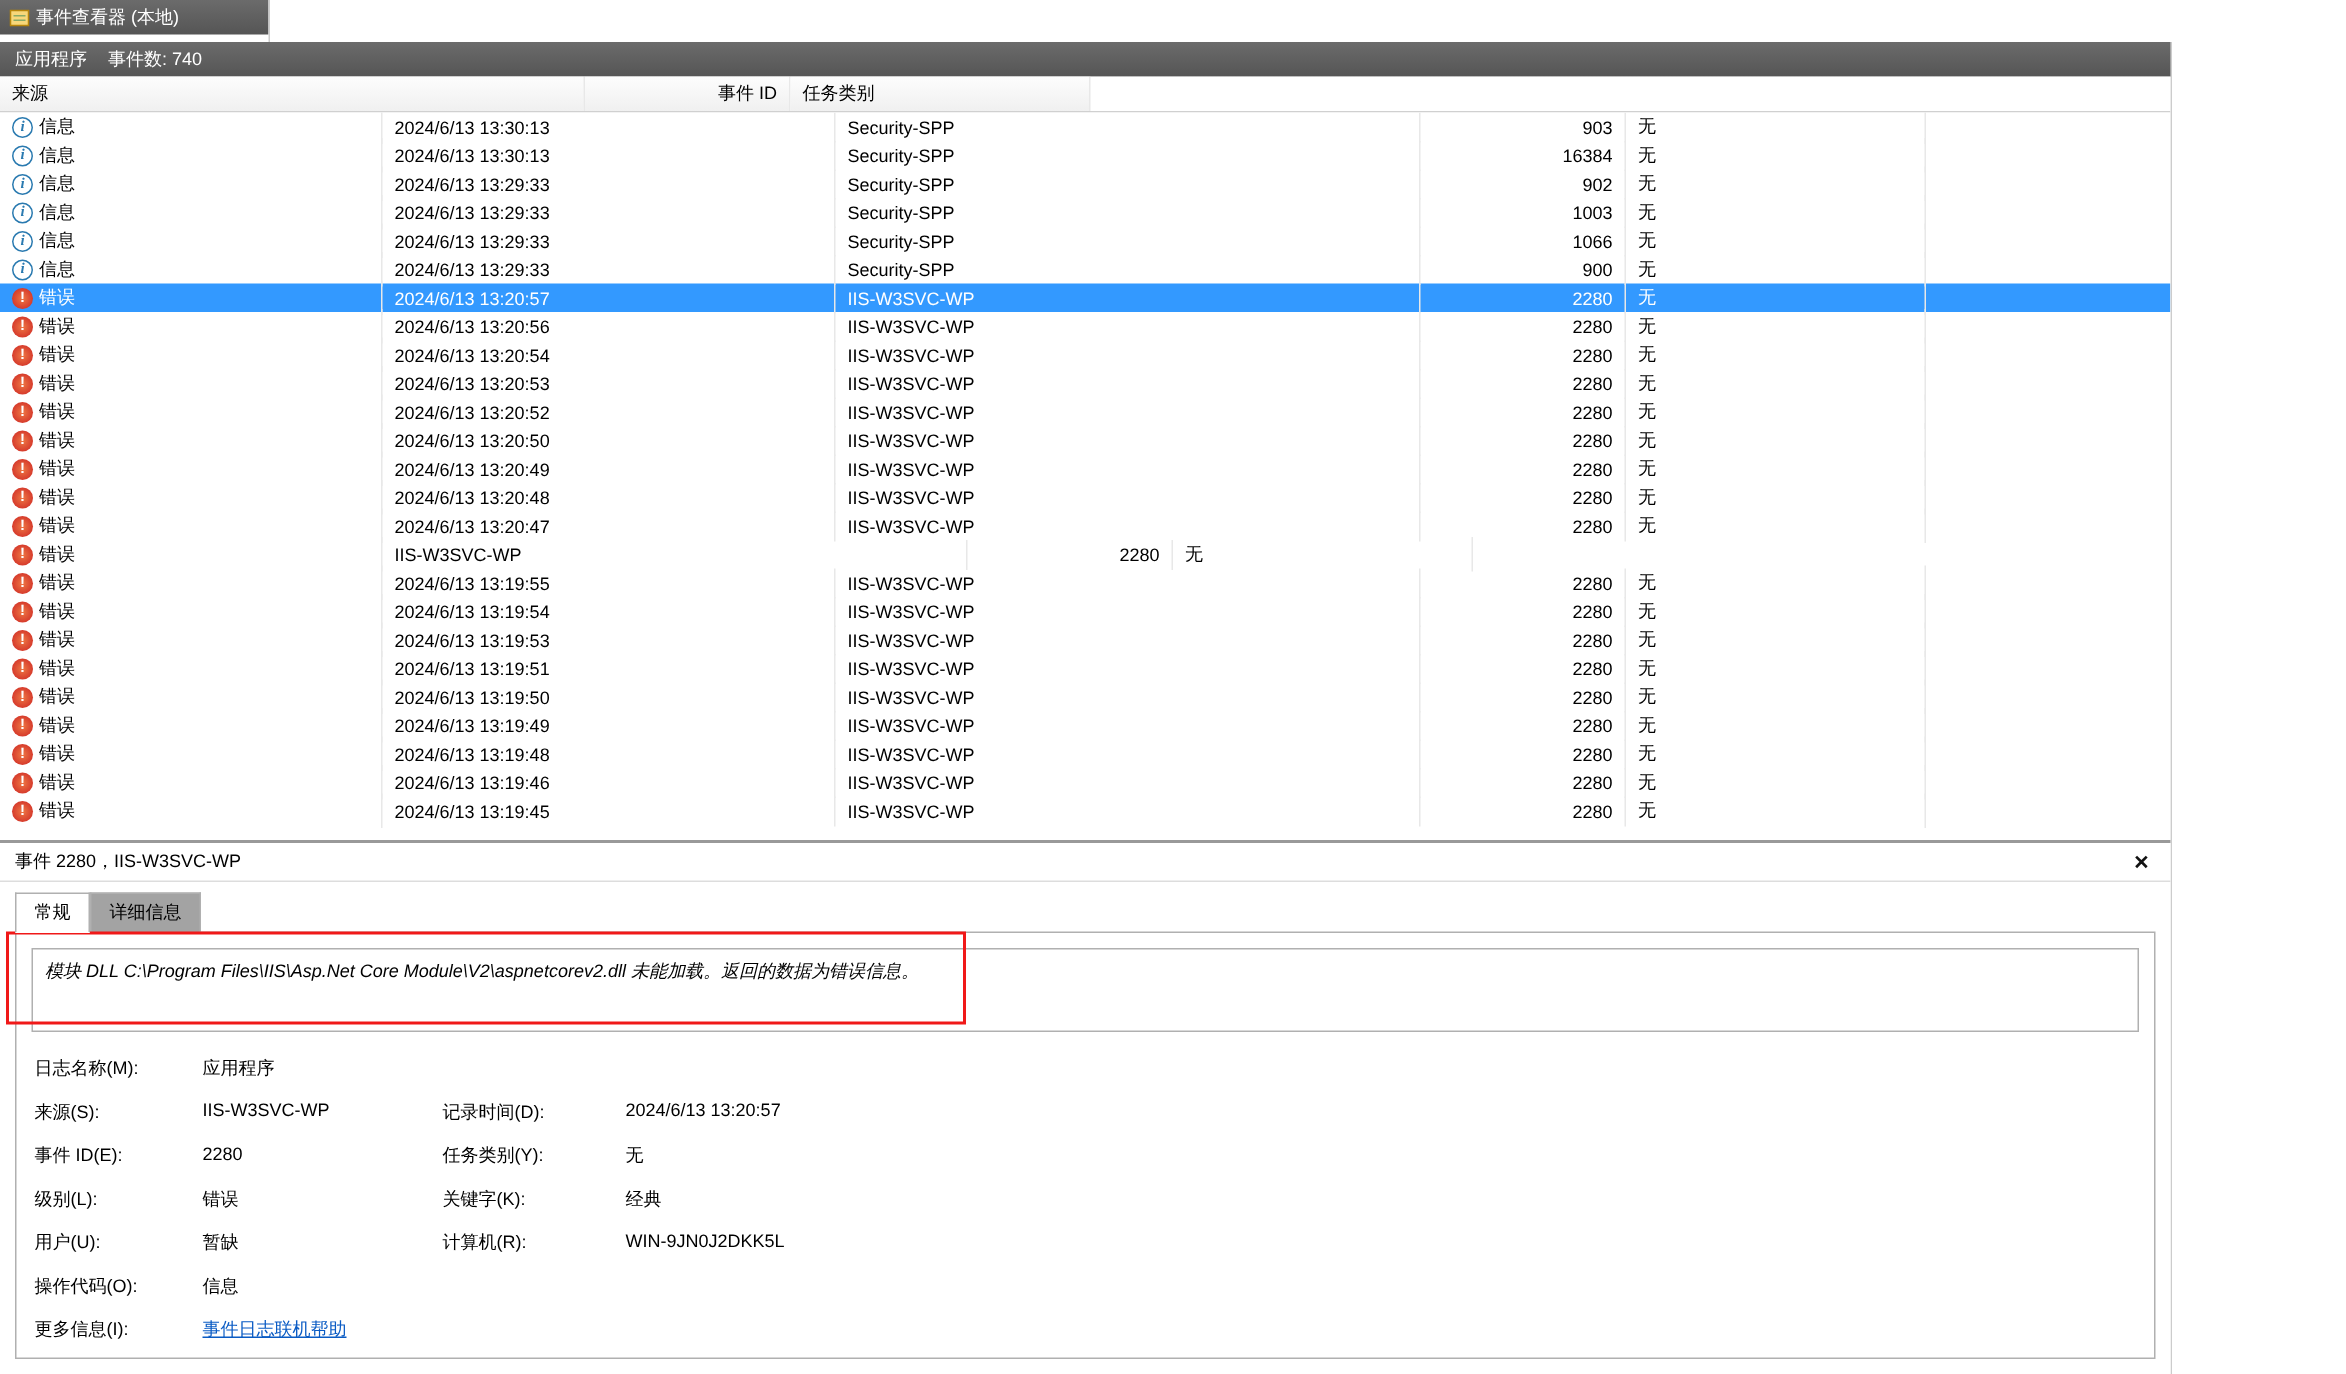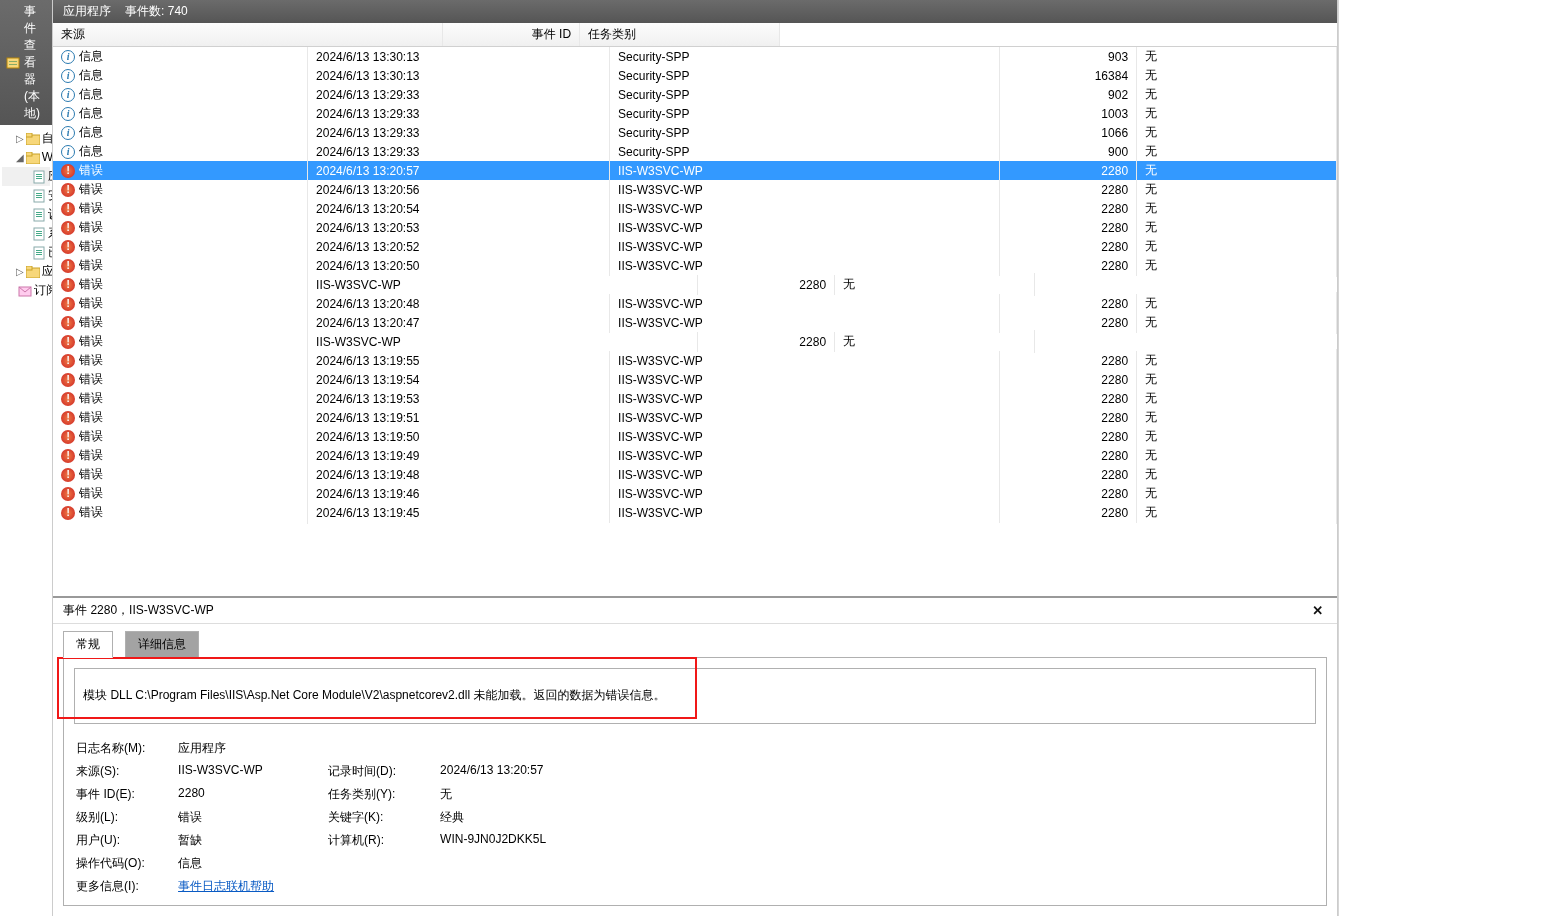--- a/index.html
+++ b/index.html
@@ -1,17 +1,17 @@
 <!DOCTYPE html>
 <html><head>
 <meta charset="utf-8">
 <style>
 * { box-sizing: border-box; margin: 0; padding: 0; font-family: "Microsoft YaHei", "Segoe UI", Tahoma, sans-serif; font-size: 12px; }
 html, body { height: 100%; overflow: hidden; background: #fff; }
-.app { display: flex; height: 916px; width: 1344px; }
+.app { display: flex; height: 916px; width: 1448px; flex-direction: column; }
 .sidebar { width: 180px; background: #fff; border-right: 1px solid #ccc; overflow: hidden; }
 .sidebar-header { background: linear-gradient(#6b6b6b,#555); color: #fff; padding: 3px 6px; display: flex; align-items: center; gap: 4px; }
 .tree { padding: 4px 2px; }
 .tree-item { display: flex; align-items: center; gap: 2px; padding: 1px 0; cursor: default; white-space: nowrap; }
 .tree-item .tw { display: inline-block; width: 12px; text-align: center; color: #666; font-size: 10px; }
 .tree-item .ic { display: inline-flex; width: 16px; height: 16px; align-items: center; justify-content: center; }
 .indent1 { padding-left: 14px; }
 .indent2 { padding-left: 28px; }
 .tree-item.selected { background: #f0f0f0; }
 .main { flex: 1; display: flex; flex-direction: column; border-right: 1px solid #ccc; }
@@ -33,27 +33,27 @@
 .cell.col-id { justify-content: flex-end; }
 .ico-info, .ico-err { width: 14px; height: 14px; border-radius: 50%; display: inline-flex; align-items: center; justify-content: center; font-size: 10px; font-weight: bold; color: #fff; flex-shrink: 0; }
 .ico-info { background: #fff; border: 1px solid #2a7ab0; color: #2a7ab0; }
 .ico-info::after { content: "i"; font-style: italic; font-family: Georgia, serif; font-size: 10px; }
 .ico-err { background: radial-gradient(#e74,#c22); }
 .ico-err::after { content: "!"; }
 .detail { border-top: 2px solid #999; background: #fff; display: flex; flex-direction: column; }
 .detail-head { display: flex; align-items: center; padding: 4px 10px; border-bottom: 1px solid #ddd; gap: 40px; }
 .detail-head .title { flex: 1; }
 .detail-head .close { cursor: pointer; font-weight: bold; font-size: 13px; color: #111; padding: 0 4px; }
-.tabs { display: flex; padding: 6px 10px 0 10px; gap: 12px; }
+.tabs { display: flex; padding: 6px 10px 0 10px; gap: 0; }
 .tab { padding: 4px 12px; border: 1px solid #b0b0b0; border-bottom: none; background: #a3a3a3; position: relative; top: 1px; cursor: pointer; }
 .tab.active { background: #fff; border-bottom: 1px solid #fff; z-index: 2; }
 .detail-body { margin: 0 10px 10px 10px; border: 1px solid #b0b0b0; padding: 10px; background: #fff; }
-.msgbox { border: 1px solid #b0b0b0; padding: 18px 8px; min-height: 56px; position: relative; margin-bottom: 16px; }
+.msgbox { border: 1px solid #b0b0b0; padding: 6px 8px; min-height: 56px; position: relative; margin-bottom: 16px; font-style: italic; }
 .red-highlight { position: absolute; border: 2px solid #f01818; left: -18px; top: -12px; width: 640px; height: 62px; pointer-events: none; }
-.kv-grid { display: grid; grid-template-columns: 100px 148px 110px 300px; row-gap: 6px; column-gap: 2px; padding-left: 2px; }
+.kv-grid { display: grid; grid-template-columns: 100px 148px 110px 300px; row-gap: 6px; column-gap: 2px; padding-left: 2px; gap: 12px; }
 .kv-grid .k { color: #000; }
 .link { color: #0a5bc4; text-decoration: underline; cursor: pointer; }
 .right-strip { width: 18px; background: #fff; border-left: 1px solid #d6d6d6; }
 svg { display: block; }
 </style>
 </head>
 <body>
 
 <div class="app">
 
@@ -403,20 +403,23 @@
               </div>
               <div class="cell col-cat">
                 <span>无</span>
               </div>
             </div>
             <div class="row">
               <div class="cell col-level">
                 <span class="ico-err"></span>
                 <span>错误</span>
               </div>
+              <div class="cell col-date">
+                <span>2024/6/13 13:20:49</span>
+              </div>
               <div class="cell col-src">
                 <span>IIS-W3SVC-WP</span>
               </div>
               <div class="cell col-id">
                 <span>2280</span>
               </div>
               <div class="cell col-cat">
                 <span>无</span>
               </div>
             </div>

